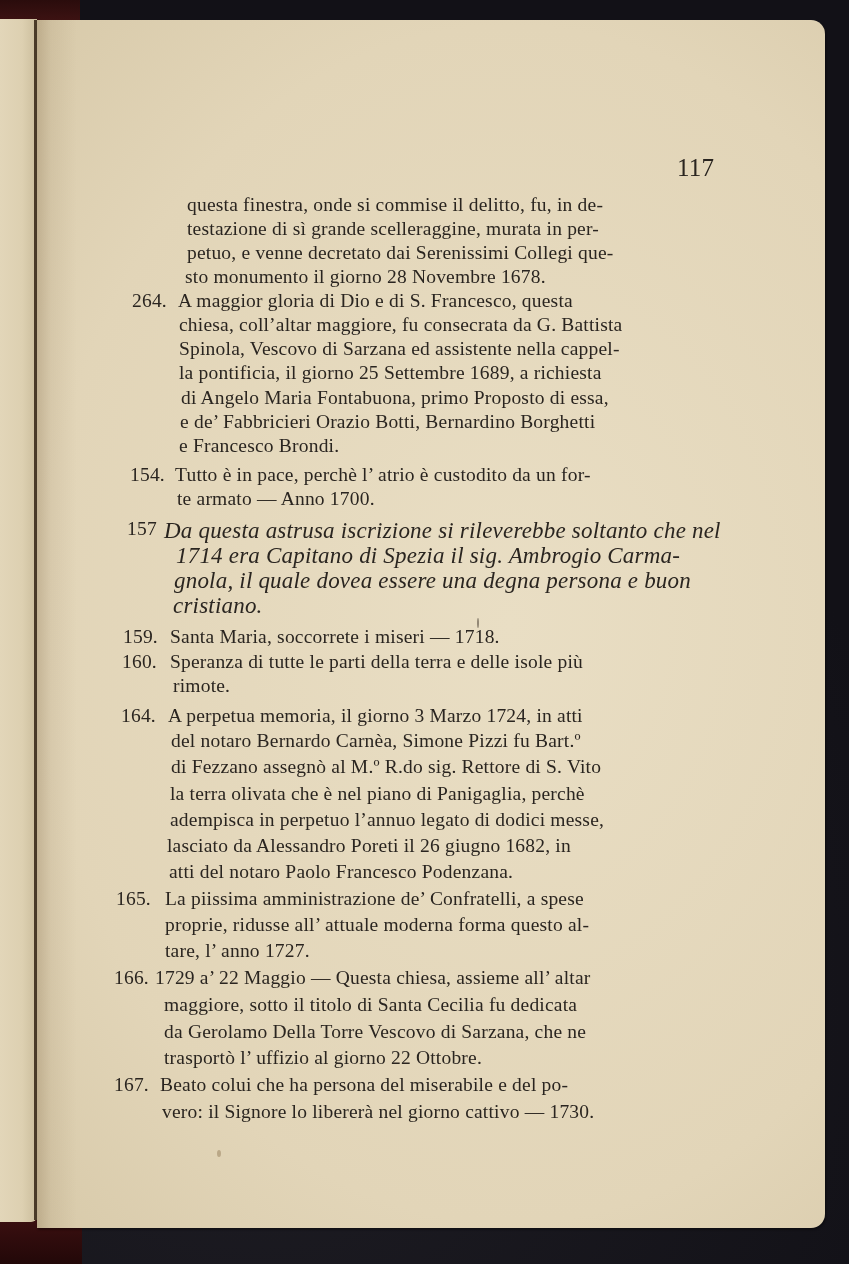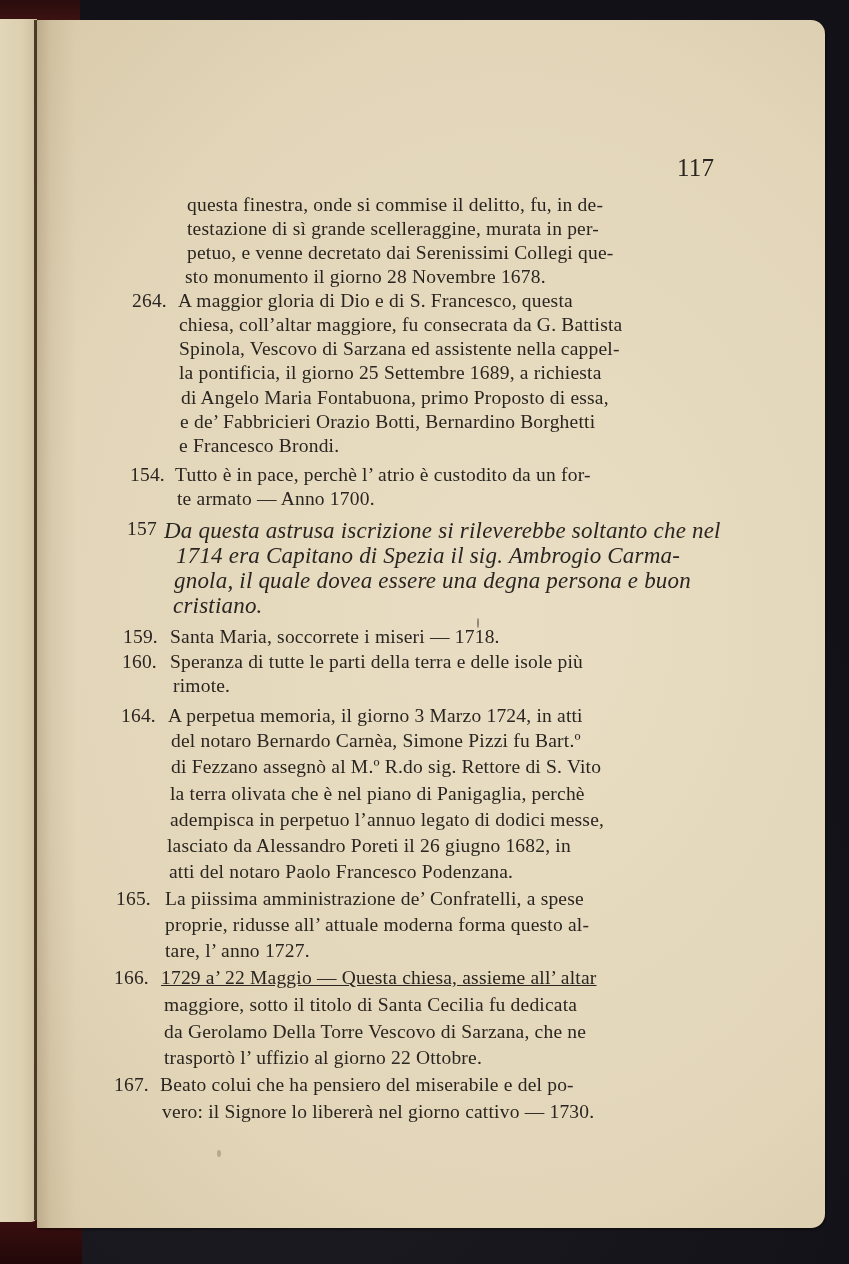--- a/index.html
+++ b/index.html
@@ -152,25 +152,25 @@
 
     <div>
       <div class="num" style="left:79px; top:867px;">165.</div>
       <div class="line" style="left:128px; top:867px;">La piissima amministrazione de’ Confratelli, a spese</div>
       <div class="line" style="left:128px; top:893px;">proprie, ridusse all’ attuale moderna forma questo al-</div>
       <div class="line" style="left:128px; top:919px;">tare, l’ anno 1727.</div>
     </div>
 
     <div>
       <div class="num" style="left:77px; top:946px;">166.</div>
-      <div class="line" style="left:124px; top:946px;text-decoration:underline;">1729 a’ 22 Maggio — Questa chiesa, assieme all’ altar</div>
+      <div class="line" style="left:118px; top:946px;">1729 a’ 22 Maggio — Questa chiesa, assieme all’ altar</div>
       <div class="line" style="left:127px; top:973px;">maggiore, sotto il titolo di Santa Cecilia fu dedicata</div>
       <div class="line" style="left:127px; top:1000px;">da Gerolamo Della Torre Vescovo di Sarzana, che ne</div>
       <div class="line" style="left:127px; top:1026px;">trasportò l’ uffizio al giorno 22 Ottobre.</div>
     </div>
 
     <div>
       <div class="num" style="left:77px; top:1053px;">167.</div>
-      <div class="line" style="left:123px; top:1053px;">Beato colui che ha pensiero del miserabile e del po-</div>
+      <div class="line" style="left:123px; top:1053px;">Beato colui che ha persona del miserabile e del po-</div>
       <div class="line" style="left:125px; top:1080px;">vero: il Signore lo libererà nel giorno cattivo — 1730.</div>
     </div>
   </div>
 </div>
 
 </body></html>

